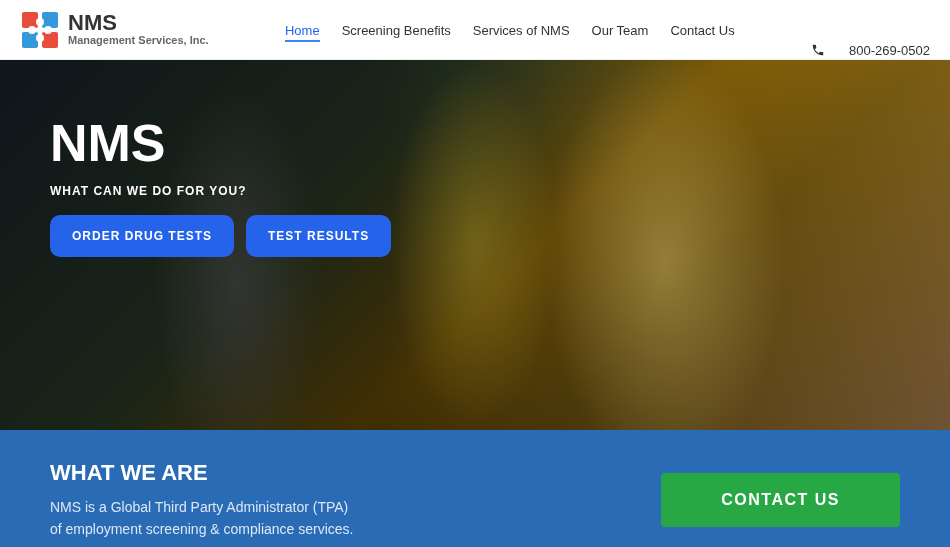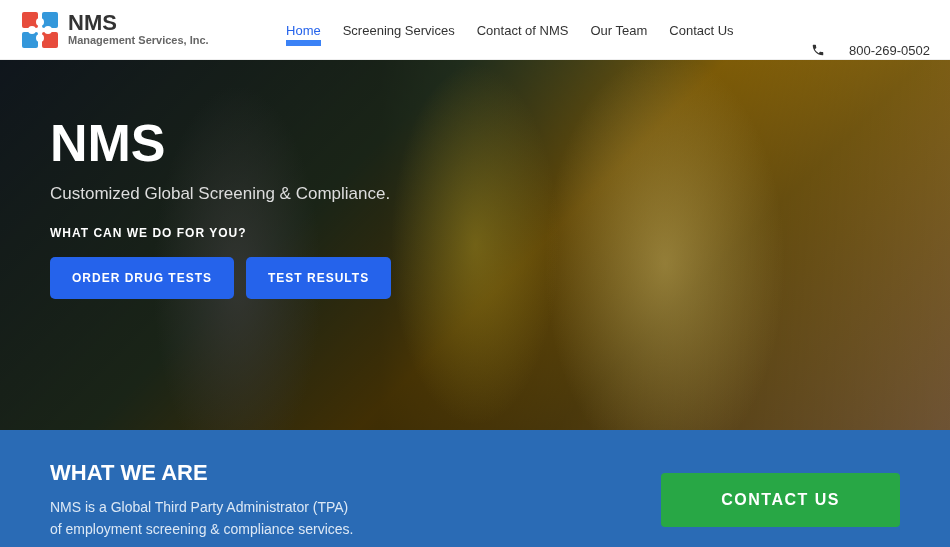--- a/index.html
+++ b/index.html
@@ -48,21 +48,21 @@
       gap: 22px;
       list-style: none;
     }
     .navbar-links li a {
       text-decoration: none;
       color: #333;
       font-size: 13px;
     }
     .navbar-links li a.active {
       color: #2563eb;
-      border-bottom: 6px solid #3b82f6;
+      border-bottom: 2px solid #3b82f6;
       padding-bottom: 2px;
     }
     .navbar-phone {
       display: flex;
       align-items: center;
       gap: 22px;
       font-size: 13px;
       color: #333;
       margin-top: 41px;
     }
@@ -119,21 +119,21 @@
       display: flex;
       gap: 12px;
     }
     .btn-hero {
       padding: 14px 22px;
       font-size: 12px;
       font-weight: 700;
       letter-spacing: 1px;
       border: none;
       cursor: pointer;
-      border-radius: 5px;
+      border-radius: 10px;
       background: #2563eb;
       color: #fff;
       text-transform: uppercase;
       transition: background 0.2s;
     }
 
     
     .bottom-section {
       background: #2a6bb5;
       width: 950px;
@@ -199,39 +199,38 @@
       <rect x="16" y="24" width="8" height="8" rx="4" fill="#fff"></rect>
     </svg>
     <div class="logo-text">
       <span class="logo-nms">NMS</span>
       <span class="logo-sub">Management Services, Inc.</span>
     </div>
   </div>
 
   <ul class="navbar-links">
     <li><a href="#" class="active">Home</a></li>
-    <li><a href="#">Screening Services</a></li>
-    <li><a href="#">Contact of NMS</a></li>
+    <li><a href="#">Screening Benefits</a></li>
+    <li><a href="#">Services of NMS</a></li>
     <li><a href="#">Our Team</a></li>
     <li><a href="#">Contact Us</a></li>
   </ul>
 
   <div class="navbar-phone">
     <svg class="phone-icon-svg" viewBox="0 0 24 24">
       <path d="M6.6 10.8c1.4 2.8 3.8 5.1 6.6 6.6l2.2-2.2c.3-.3.7-.4 1-.2 1.1.4 2.3.6 3.6.6.6 0 1 .4 1 1V20c0 .6-.4 1-1 1-9.4 0-17-7.6-17-17 0-.6.4-1 1-1h3.5c.6 0 1 .4 1 1 0 1.3.2 2.5.6 3.6.1.3 0 .7-.2 1L6.6 10.8z"></path>
     </svg>
     <span>800-269-0502</span>
   </div>
 </nav>
 
 <section class="hero">
   <div class="hero-bg"></div>
   <div class="hero-content">
     <h1 class="hero-title">NMS</h1>
-    <p class="hero-subtitle">Customized Global Screening &amp; Compliance.</p>
     <p class="hero-cta-label">WHAT CAN WE DO FOR YOU?</p>
     <div class="hero-buttons">
       <button class="btn-hero">ORDER DRUG TESTS</button>
       <button class="btn-hero">TEST RESULTS</button>
     </div>
   </div>
 </section>
 
 <div class="bottom-section">
   <div class="what-we-are">

